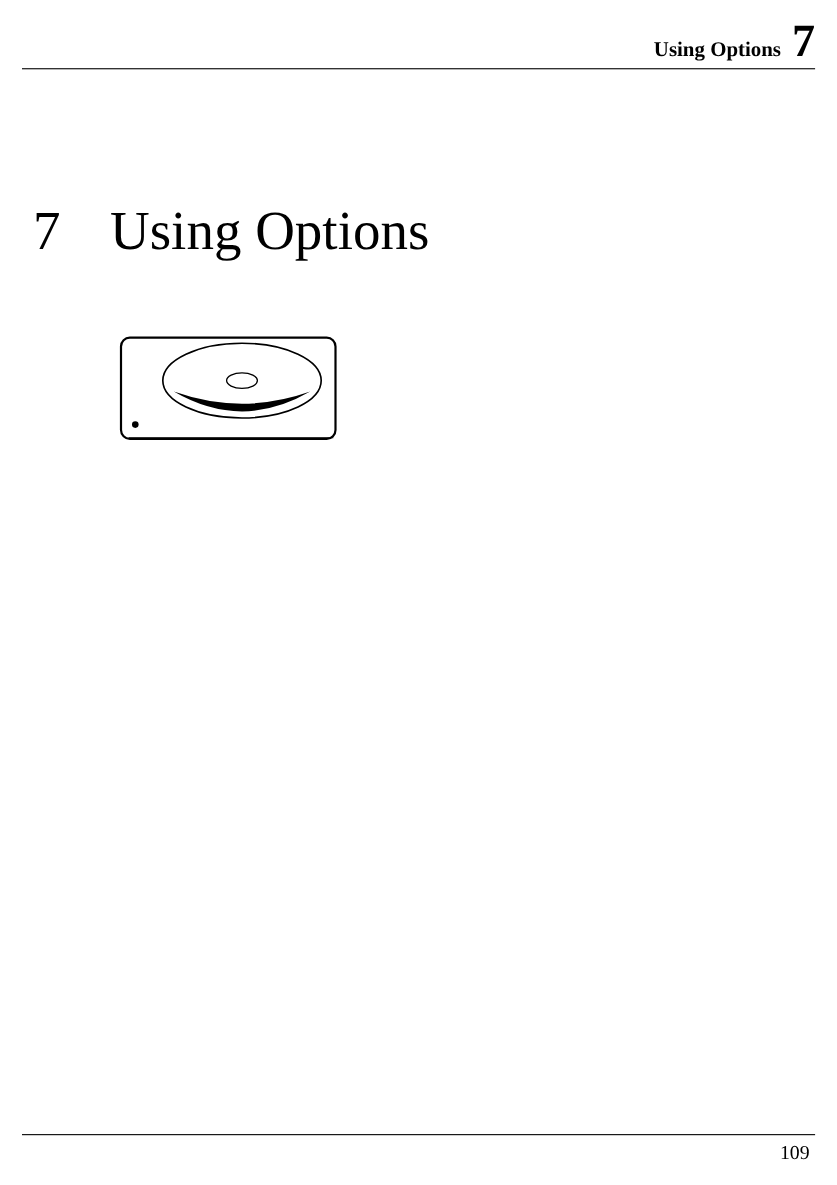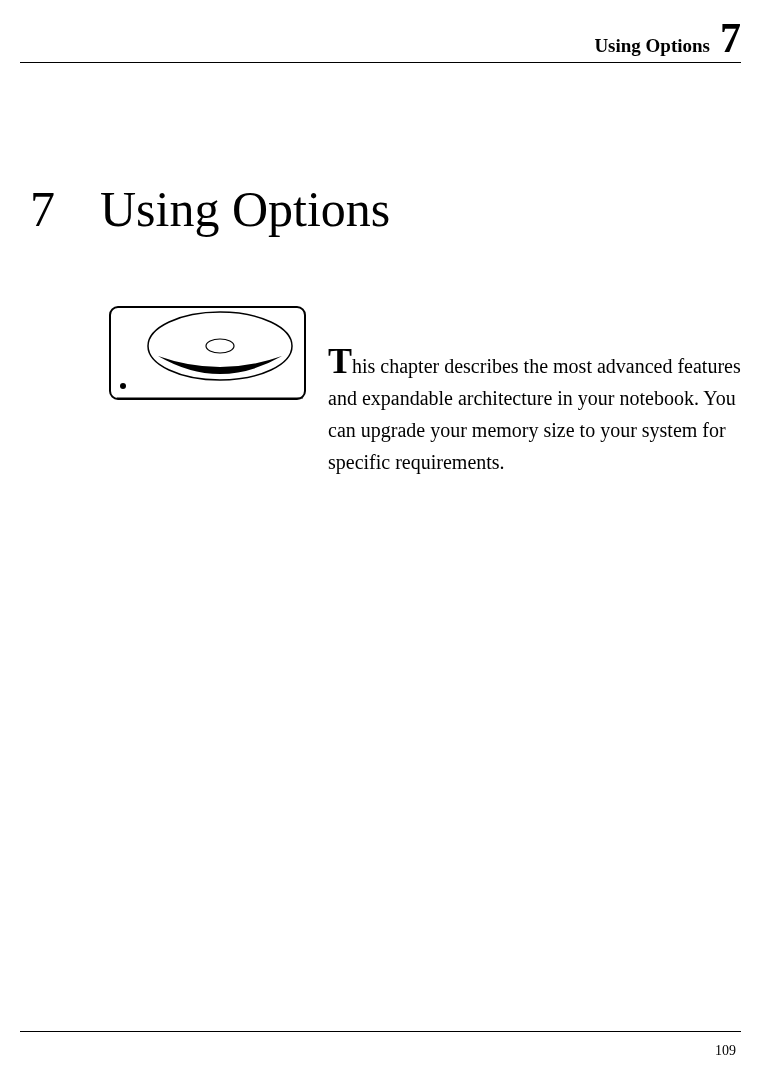--- a/index.html
+++ b/index.html
@@ -83,21 +83,21 @@
       position: absolute;
       bottom: 45px;
       left: 20px;
       right: 20px;
       border-top: 1.5px solid #000;
     }
     .page-number {
       position: absolute;
       bottom: 18px;
       right: 25px;
-      font-size: 14px;
+      font-size: 18px;
     }
   </style>
 </head>
 <body>
 
 <div class="header">
   <span class="header-title">Using Options</span>
   <span class="header-number">7</span>
 </div>
 
@@ -116,21 +116,16 @@
 
       <ellipse cx="115" cy="46" rx="14" ry="7" fill="#fff" stroke="#000" stroke-width="1.2"></ellipse>
 
       <path d="M 53 56 Q 115 92 177 56 Q 115 78 53 56 Z" fill="#000"></path>
 
       <circle cx="18" cy="86" r="3" fill="#000"></circle>
 
       <path d="M 12 98 L 198 98" stroke="#000" stroke-width="1"></path>
     </svg>
   </div>
-  <div class="para-wrap">
-    <p class="para">
-      <span class="dropcap">T</span><span>his chapter describes the most advanced features and expandable architecture in your notebook. You can upgrade your memory size to your system for specific requirements.</span>
-    </p>
-  </div>
 </div>
 
 <div class="footer-line"></div>
 <div class="page-number">109</div>
 
 </body></html>

